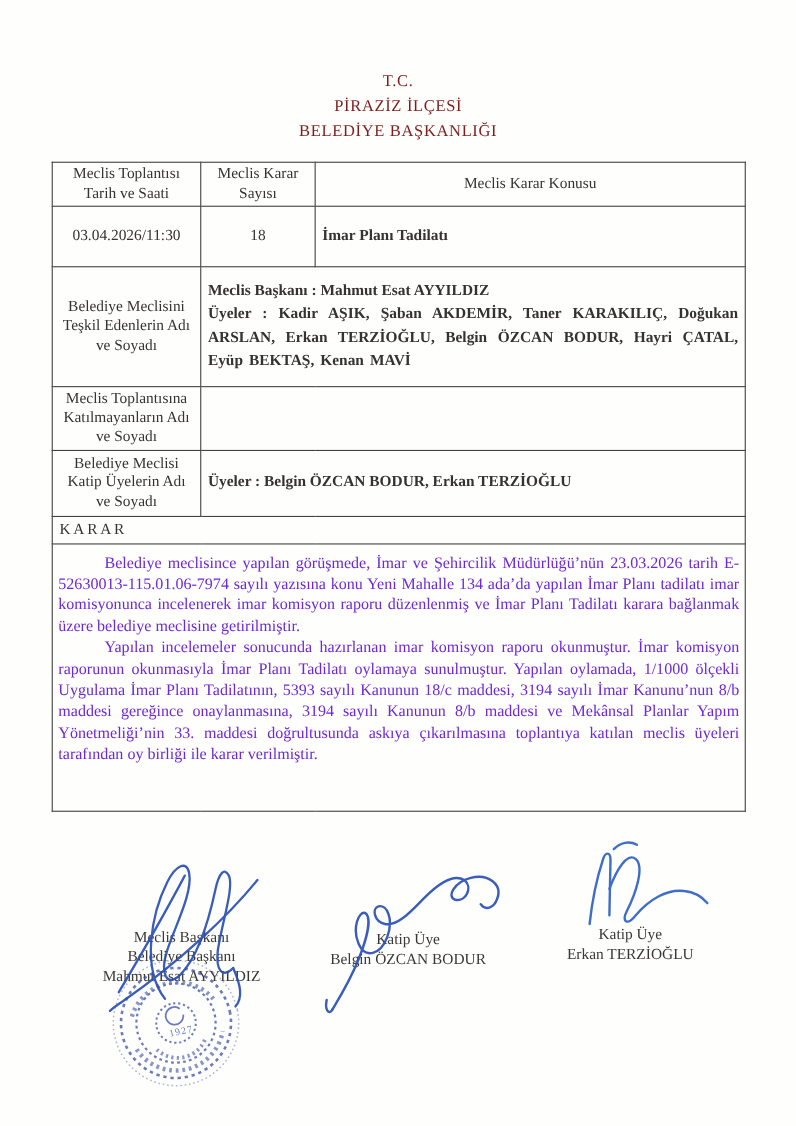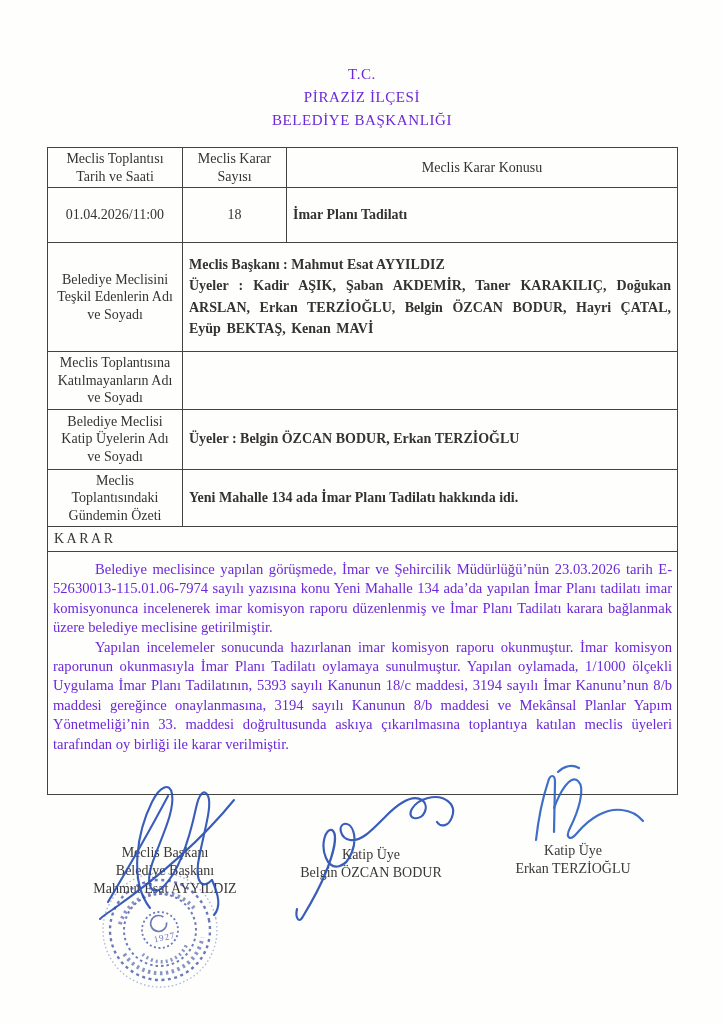--- a/index.html
+++ b/index.html
@@ -7,21 +7,21 @@
     position:relative;
     width:724px;height:1024px;
     background:#fefefd;
     font-family:"Liberation Serif","DejaVu Serif",serif;
     color:#34322f;
     overflow:hidden;
   }
   .doc-header{
     position:absolute;top:63px;left:0;width:724px;
     text-align:center;font-size:15px;line-height:23px;letter-spacing:0.6px;
-    color:#6d28d9;
+    color:#7f1d1d;
   }
   table.meclis{
     position:absolute;top:147px;left:47px;
     width:630px;border-collapse:collapse;table-layout:fixed;
     font-size:14px;color:#353330;border-radius:18px;
   }
   table.meclis td{
     border:1.6px solid #454340;
     padding:2px 6px;
     vertical-align:middle;
@@ -69,42 +69,38 @@
         <col style="width:104px">
         <col style="width:391px">
       </colgroup>
     <tbody>
       <tr class="r-head">
         <td class="c lbl">Meclis Toplantısı Tarih ve Saati</td>
         <td class="c lbl">Meclis Karar Sayısı</td>
         <td class="c">Meclis Karar Konusu</td>
       </tr>
       <tr class="r-vals">
-        <td class="c">01.04.2026/11:00</td>
+        <td class="c">03.04.2026/11:30</td>
         <td class="c">18</td>
         <td class="val">İmar Planı Tadilatı</td>
       </tr>
       <tr class="r-members">
         <td class="lbl">Belediye Meclisini Teşkil Edenlerin Adı ve Soyadı</td>
         <td class="val topv" colspan="2">
           <div class="vline1">Meclis Başkanı : Mahmut Esat AYYILDIZ</div>
           <div class="vjust">Üyeler : Kadir AŞIK, Şaban AKDEMİR, Taner KARAKILIÇ, Doğukan ARSLAN, Erkan TERZİOĞLU, Belgin ÖZCAN BODUR, Hayri ÇATAL, Eyüp BEKTAŞ, Kenan MAVİ</div>
         </td>
       </tr>
       <tr class="r-absent">
         <td class="lbl">Meclis Toplantısına Katılmayanların Adı ve Soyadı</td>
         <td class="val" colspan="2"></td>
       </tr>
       <tr class="r-katip">
         <td class="lbl">Belediye Meclisi Katip Üyelerin Adı ve Soyadı</td>
         <td class="val" colspan="2">Üyeler : Belgin ÖZCAN BODUR, Erkan TERZİOĞLU</td>
-      </tr>
-      <tr class="r-agenda">
-        <td class="lbl">Meclis Toplantısındaki Gündemin Özeti</td>
-        <td class="val" colspan="2">Yeni Mahalle 134 ada İmar Planı Tadilatı hakkında idi.</td>
       </tr>
       <tr class="r-karar">
         <td colspan="3">KARAR</td>
       </tr>
       <tr class="r-body">
         <td colspan="3">
           <p class="para">Belediye meclisince yapılan görüşmede, İmar ve Şehircilik Müdürlüğü’nün 23.03.2026 tarih E-52630013-115.01.06-7974 sayılı yazısına konu Yeni Mahalle 134 ada’da yapılan İmar Planı tadilatı imar komisyonunca incelenerek imar komisyon raporu düzenlenmiş ve İmar Planı Tadilatı karara bağlanmak üzere belediye meclisine getirilmiştir.</p>
           <p class="para">Yapılan incelemeler sonucunda hazırlanan imar komisyon raporu okunmuştur. İmar komisyon raporunun okunmasıyla İmar Planı Tadilatı oylamaya sunulmuştur. Yapılan oylamada, 1/1000 ölçekli Uygulama İmar Planı Tadilatının, 5393 sayılı Kanunun 18/c maddesi, 3194 sayılı İmar Kanunu’nun 8/b maddesi gereğince onaylanmasına, 3194 sayılı Kanunun 8/b maddesi ve Mekânsal Planlar Yapım Yönetmeliği’nin 33. maddesi doğrultusunda askıya çıkarılmasına toplantıya katılan meclis üyeleri tarafından oy birliği ile karar verilmiştir.</p>
         </td>
       </tr>

